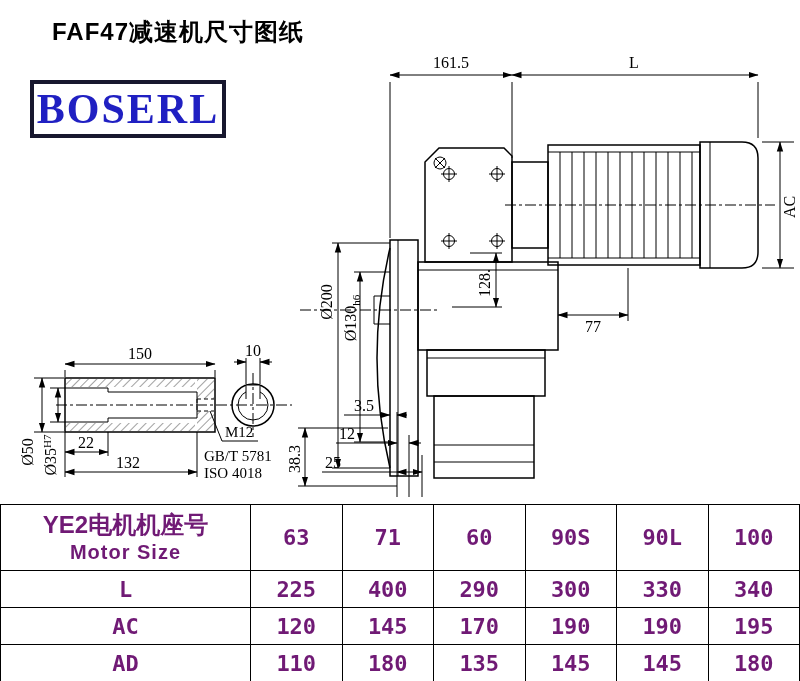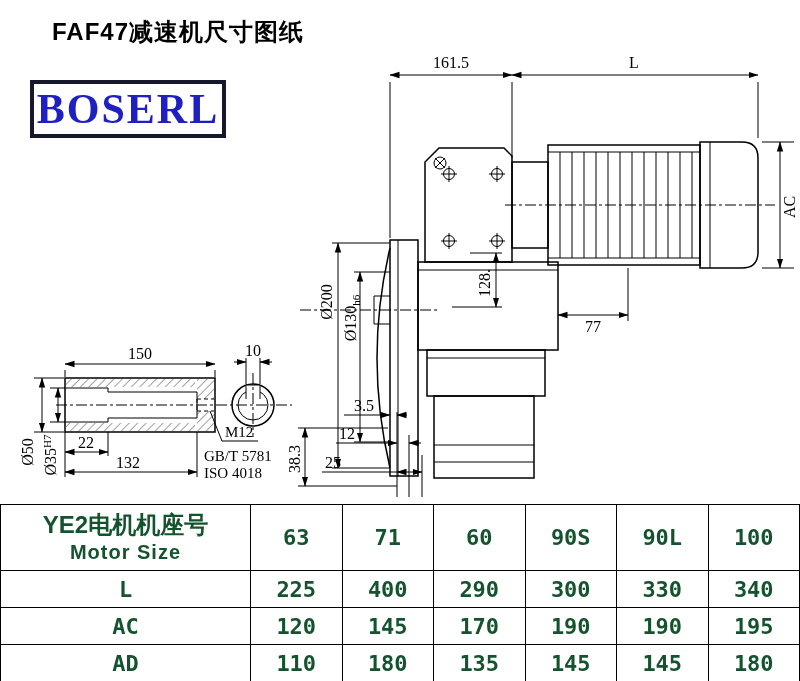--- a/index.html
+++ b/index.html
@@ -12,21 +12,21 @@
           font-family:"Liberation Serif",serif; font-weight:bold; font-size:42px; color:#2020c2; letter-spacing:2px; }
   svg.drawing { position:absolute; left:0; top:0; }
   .ln  { stroke:#000; stroke-width:1; fill:none; }
   .thk { stroke-width:1.5; }
   .dash { stroke-dasharray:11 3 3 3; }
   .dsh2 { stroke-dasharray:4 3; }
   svg text { fill:#000; font-family:"Liberation Serif",serif; font-size:16px; }
   svg text.small { font-size:15px; }
   table.spec { position:absolute; left:0; top:504px; width:800px; height:177px; border-collapse:collapse; table-layout:fixed; background:#fff; }
   table.spec td { border:1px solid #000; text-align:center; vertical-align:middle; font-weight:bold;
-                  font-size:22px; color:#14532d; font-family:"DejaVu Sans Mono",monospace; }
+                  font-size:22px; color:#701a75; font-family:"DejaVu Sans Mono",monospace; }
   tr.hrow { height:66px; }
   tr.drow { height:37px; }
   .hdr-cn { font-size:24px; font-weight:bold; font-family:"Liberation Sans",sans-serif; line-height:1.2; }
   .hdr-en { font-size:20px; font-weight:bold; font-family:Liberation Sans, sans-serif; letter-spacing:1px; line-height:1.2; }
 </style>
 </head>
 <body>
 
 <div class="stage">
 

